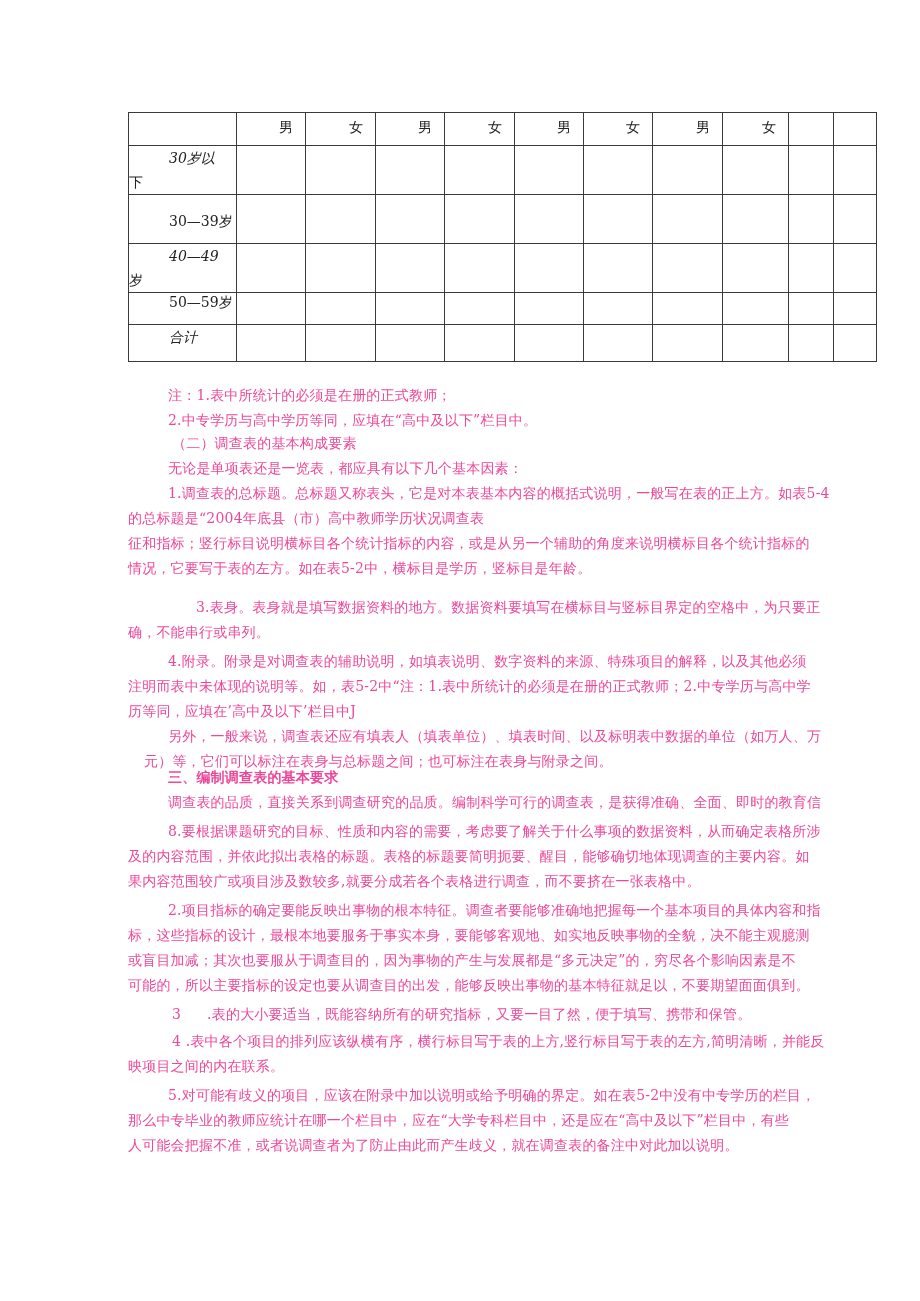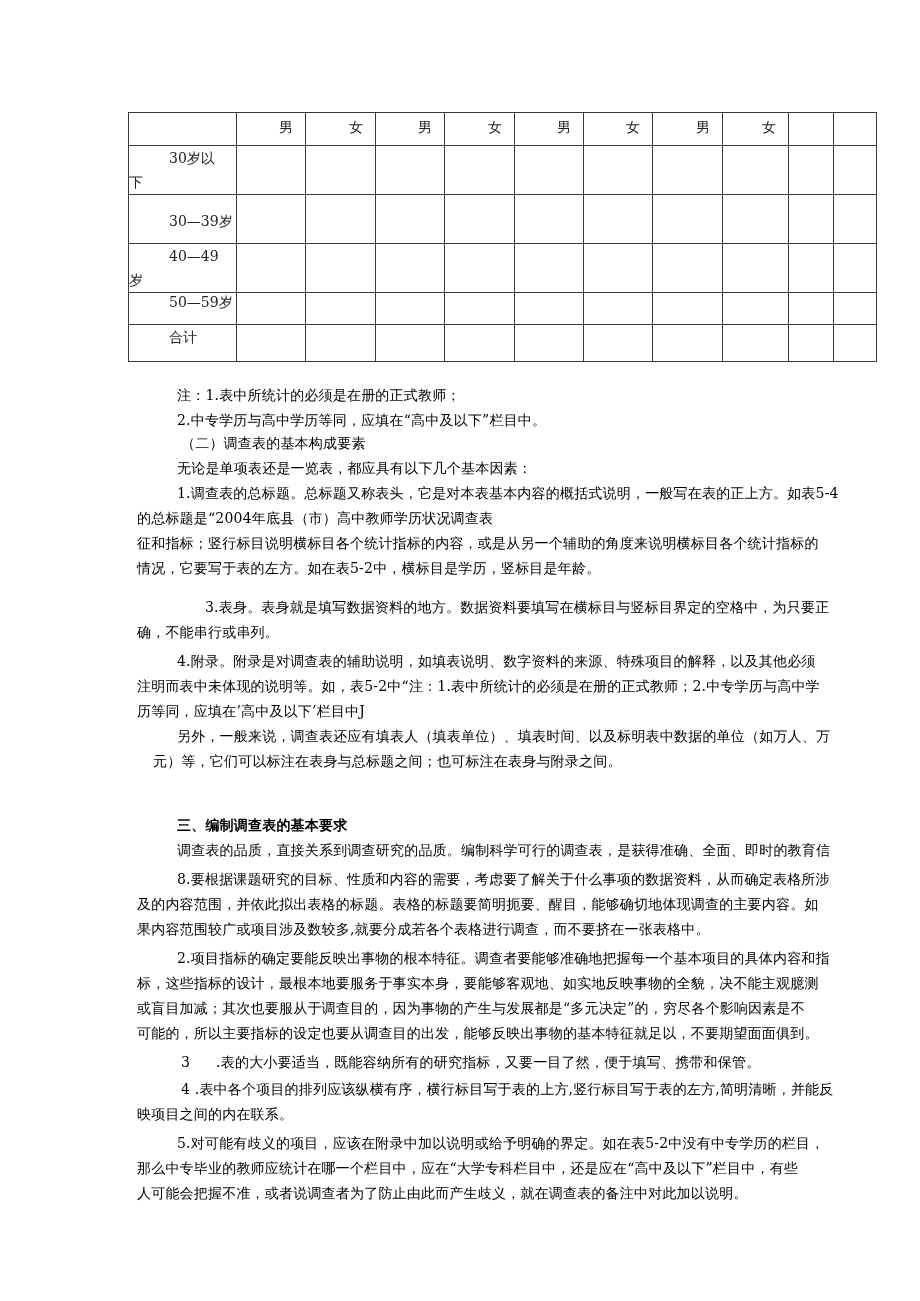--- a/index.html
+++ b/index.html
@@ -5,27 +5,27 @@
   html, body { margin:0; padding:0; background:#ffffff; }
   body { width:920px; height:1301px; position:relative; overflow:hidden;
          font-family:"DejaVu Serif","Liberation Serif",serif; color:#222; }
   .page { position:absolute; left:0; top:0; width:920px; height:1301px; }
   table.survey { position:absolute; left:128px; top:112px; border-collapse:collapse;
                  table-layout:fixed; }
   table.survey td { border:1.5px solid #3a3a3a; padding:0; vertical-align:top;
                     font-size:14px; line-height:24px; color:#222; }
   td.hdr { text-align:right; padding-right:12px !important; padding-top:2px !important; }
   td.rowlabel { position:relative; }
-  .rl-a { display:block; padding-left:40px; }
+  .rl-a { display:block; padding-left:40px;font-style:italic; }
   .rl-b { display:block; padding-left:0px; }
   .rl-bottom { position:absolute; left:40px; bottom:10px; }
-  .para { position:absolute; left:137px; width:750px; font-size:14px;
-          line-height:25px; color:#000000; letter-spacing:0.2px; }
+  .para { position:absolute; left:128px; width:750px; font-size:14px;
+          line-height:25px; color:#ec4899; letter-spacing:0.2px; }
   .para .ln { display:block; white-space:nowrap; }
-  .bold { font-weight:bold; font-family:"DejaVu Sans","Liberation Sans",sans-serif; font-size:14px;margin-top:48px; }
+  .bold { font-weight:bold; font-family:"DejaVu Sans","Liberation Sans",sans-serif; font-size:14px; }
 </style>
 </head>
 <body>
 
 <div class="page">
 
   <table class="survey">
     <colgroup>
       <col style="width:108px">
         <col style="width:69px">

